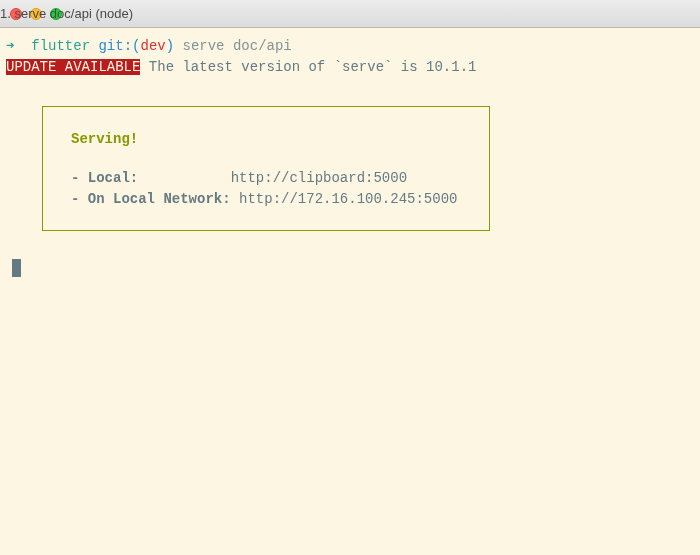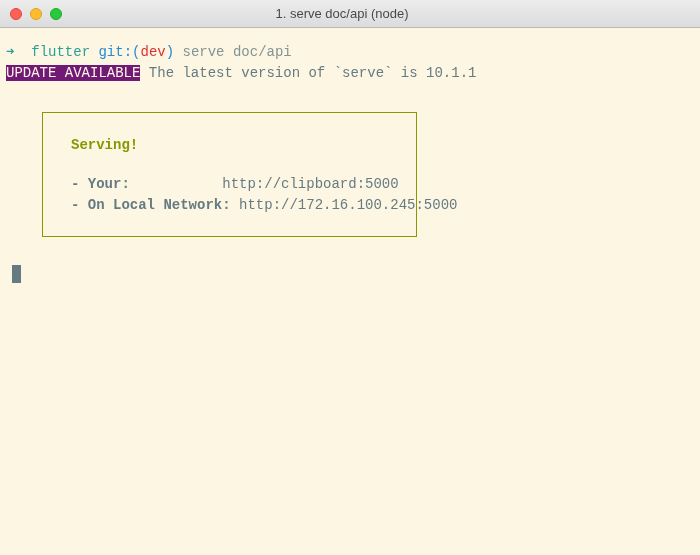--- a/index.html
+++ b/index.html
@@ -28,46 +28,45 @@
       width: 12px;
       height: 12px;
       border-radius: 50%;
     }
     .tl-close { background: #ff5f56; border: 0.5px solid #e0443e; }
     .tl-min { background: #ffbd2e; border: 0.5px solid #dea123; }
     .tl-max { background: #27c93f; border: 0.5px solid #1aab29; }
     .title {
       position: absolute;
       left: 0; right: 16px;
-      text-align: center;
       font-family: -apple-system, "Helvetica Neue", Arial, sans-serif;
       font-size: 13px;
       color: #4a4a4a;
       pointer-events: none;
     }
     .terminal {
-      padding: 14px 6px;
+      padding: 8px 6px;
       color: #657b83;
       line-height: 1.5;
     }
     .line { white-space: pre; }
     .arrow { color: #2aa198; font-weight: bold; }
     .cyan { color: #2aa198; }
     .blue { color: #268bd2; }
     .red { color: #dc322f; }
     .gray { color: #839496; }
     .update-badge {
-      background: #701a75;
+      background: #b91c1c;
       color: #fdf6e3;
     }
     .update-line { color: #657b83; }
     .box {
       margin: 28px 0 0 36px;
       border: 1px solid #859900;
-      width: 375px;
+      width: 448px;
       padding: 22px 24px 20px 28px;
       color: #657b83;
     }
     .serving {
       color: #859900;
       font-weight: bold;
       margin-bottom: 18px;
     }
     .entry { white-space: pre; }
     .bold { font-weight: bold; }
@@ -94,18 +93,18 @@
   </div>
   <div class="title">1. serve doc/api (node)</div>
 </div>
 
 <div class="terminal">
   <div class="line"><span class="arrow">➜</span>  <span class="cyan">flutter</span> <span class="blue">git:(</span><span class="red">dev</span><span class="blue">)</span> <span class="gray">serve doc/api</span></div>
   <div class="line update-line"><span class="update-badge">UPDATE AVAILABLE</span><span> The latest version of `serve` is 10.1.1</span></div>
 
   <div class="box">
     <div class="serving">Serving!</div>
-    <div class="entry"><span class="bold">- Your:           </span><span class="url">http://clipboard:5000</span></div>
+    <div class="entry"><span class="bold">- Local:           </span><span class="url">http://clipboard:5000</span></div>
     <div class="entry"><span class="bold">- On Local Network: </span><span class="url">http://172.16.100.245:5000</span></div>
   </div>
 
   <span class="cursor"></span>
 </div>
 
 </body></html>

